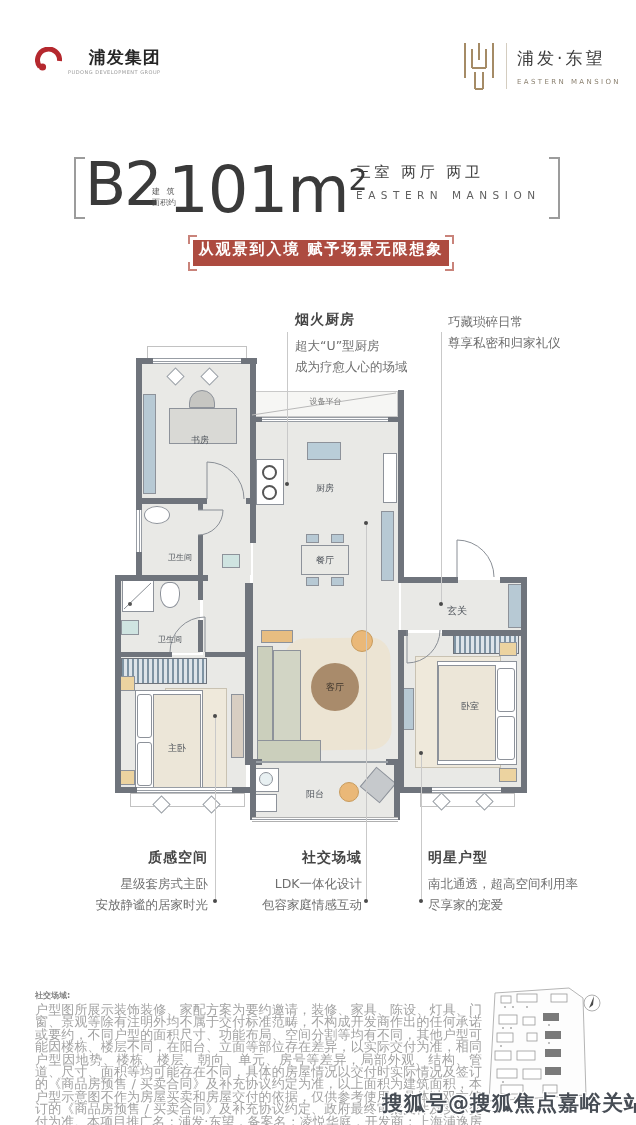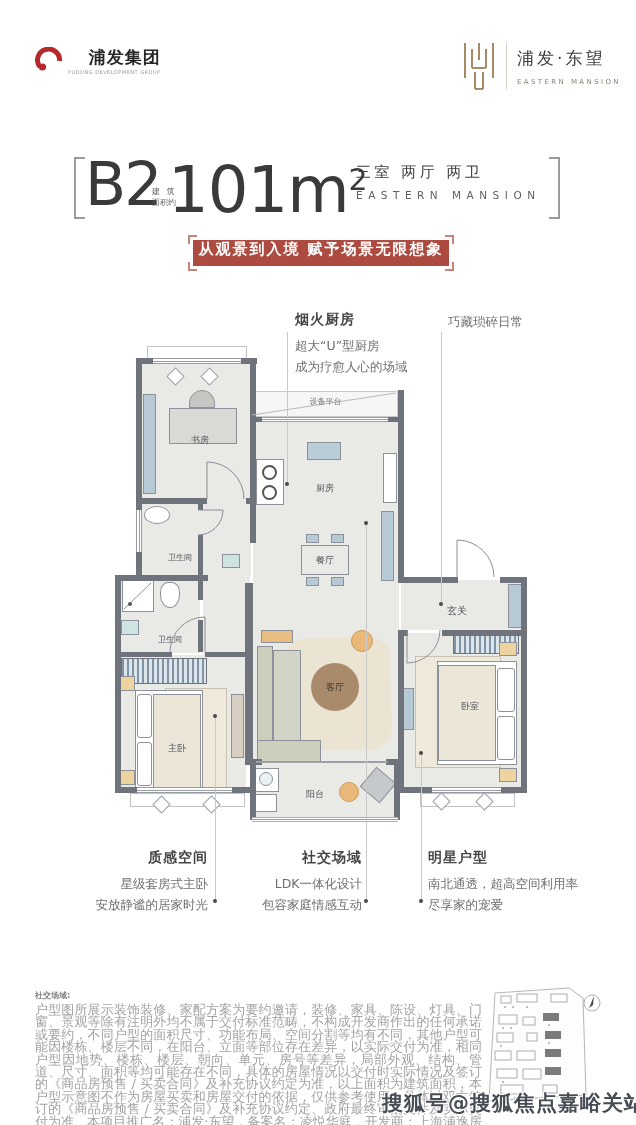--- a/index.html
+++ b/index.html
@@ -119,20 +119,21 @@
   <div class="banner-text">从观景到入境 赋予场景无限想象</div>
 </div>
 
 <div class="co" style="left:295px;top:311px;width:160px;">
   <div class="t">烟火厨房</div>
   <div class="l">超大“U”型厨房</div>
   <div class="l">成为疗愈人心的场域</div>
 </div>
 <div class="co" style="left:448px;top:311px;width:175px;">
   <div class="l">巧藏琐碎日常</div>
+  <div class="l">尊享私密和归家礼仪</div>
 </div>
 
 <div id="plan">
 
   <div class="floor" style="left:56px;top:5px;width:110px;height:136px;"></div>
   <div class="floor" style="left:56px;top:140px;width:110px;height:77px;"></div>
   <div class="floor" style="left:118px;top:217px;width:47px;height:80px;"></div>
   <div class="floor" style="left:168px;top:59px;width:146px;height:346px;"></div>
   <div class="floor" style="left:168px;top:405px;width:142px;height:54px;"></div>
   <div class="floor" style="left:316px;top:222px;width:121px;height:50px;"></div>

